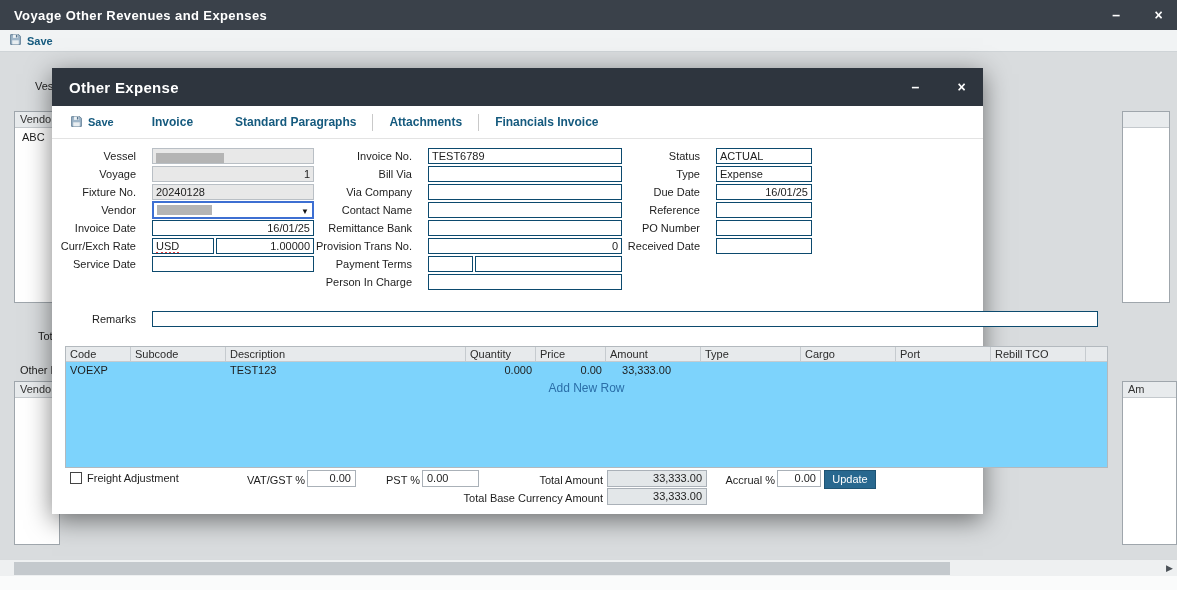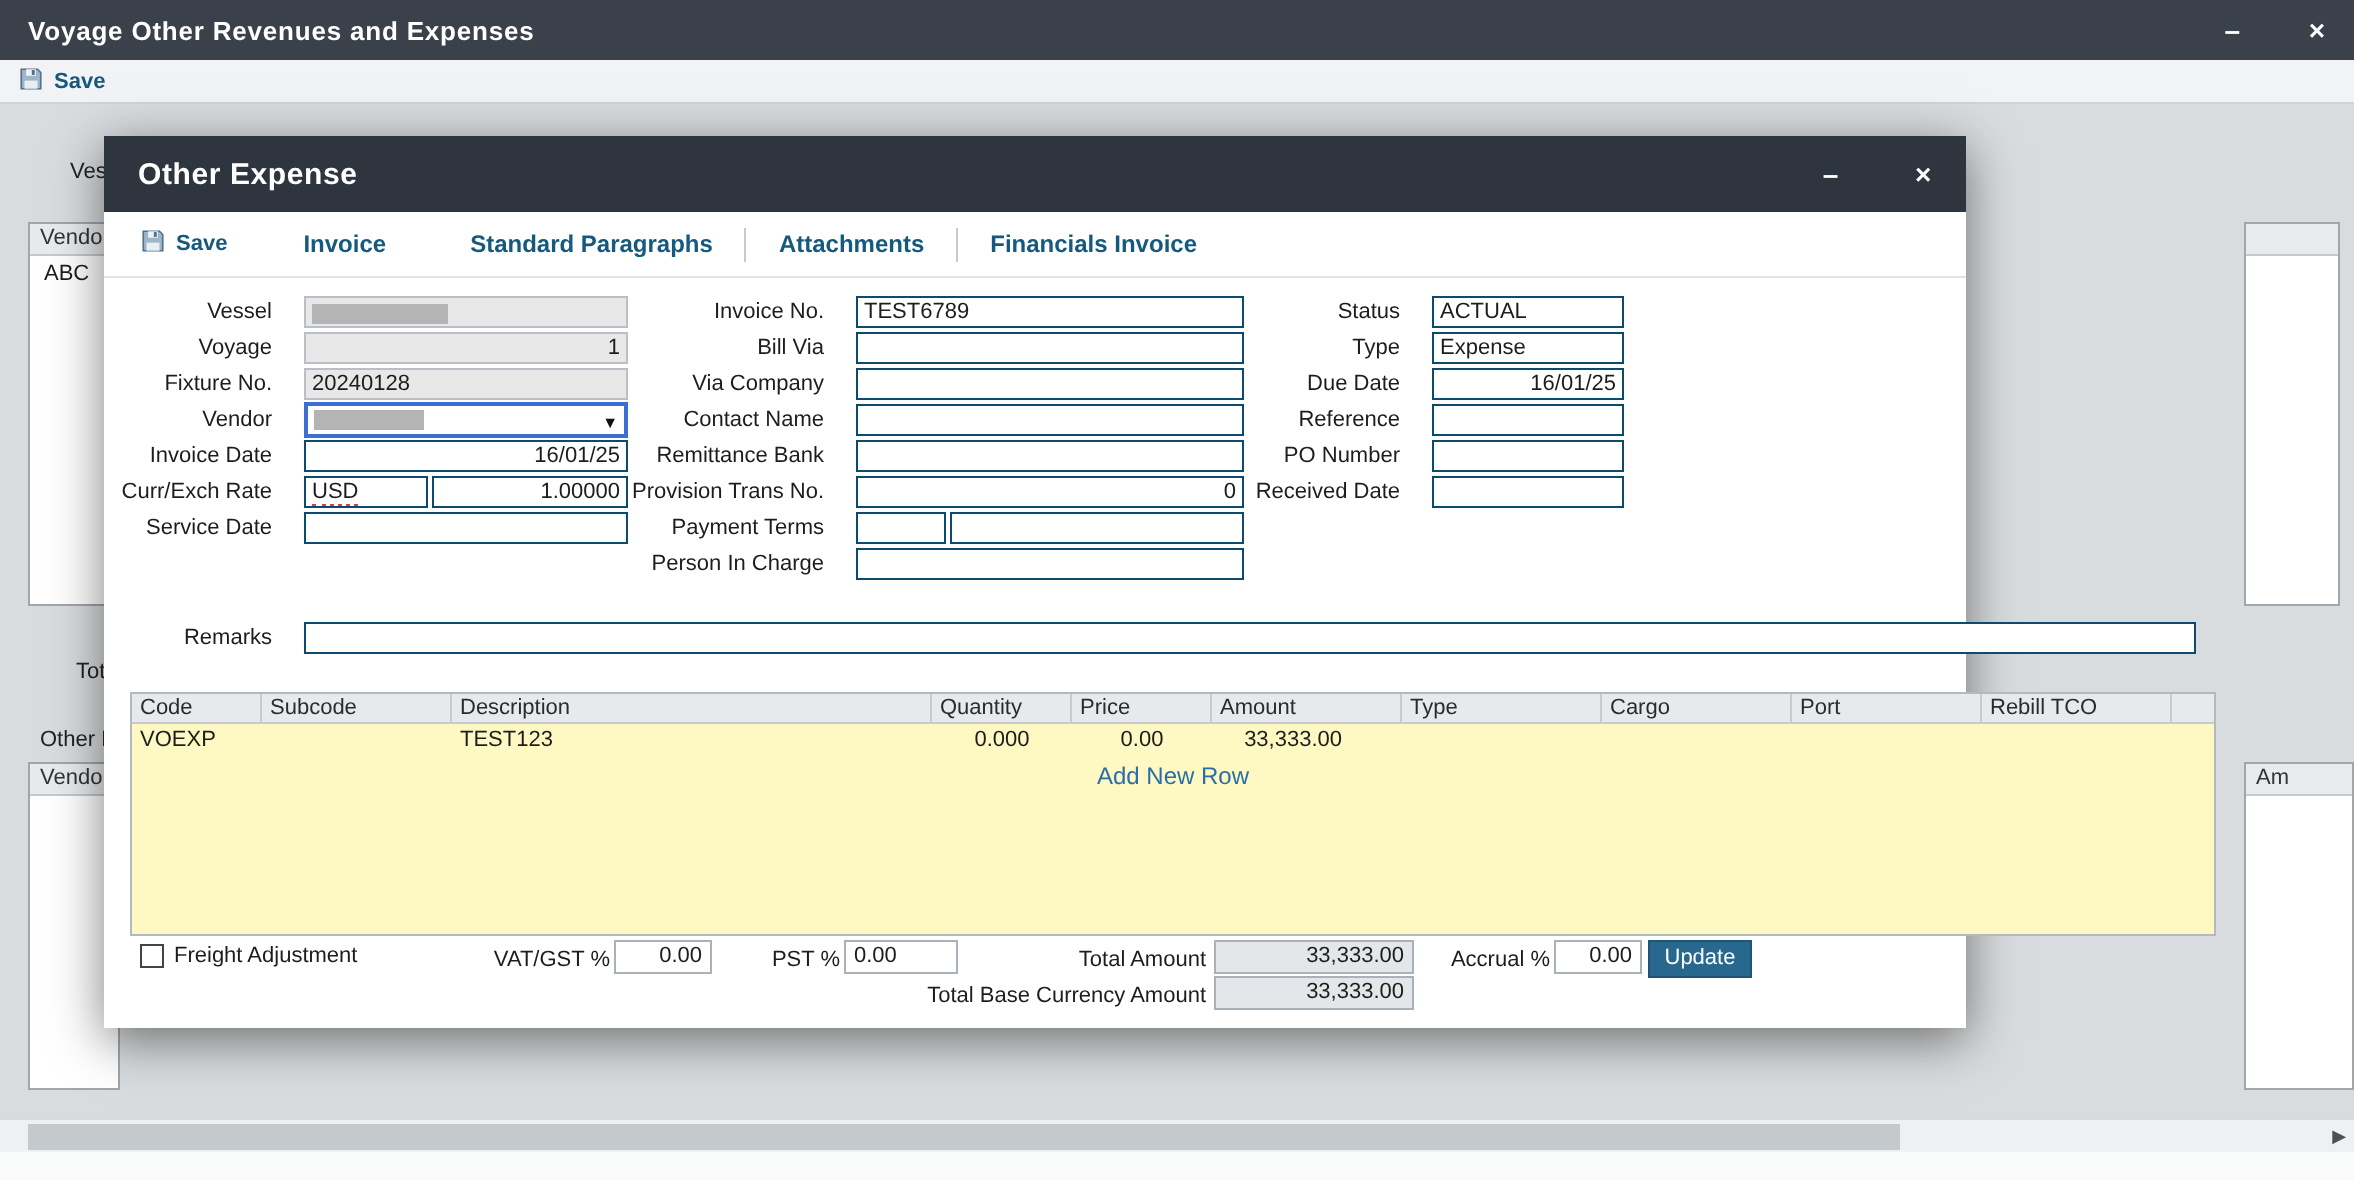--- a/index.html
+++ b/index.html
@@ -39,27 +39,27 @@
   .fill{flex:1}
   .ro{background:#e8e8e8;border-color:#b9bfc5}
   .ta-r{text-align:right}
   .redact{display:inline-block;background:#b4b4b4;height:10px;vertical-align:middle}
   .vendorbox{flex:1;height:18px;border:2px solid #3d6fd2;background:#fff;display:flex;align-items:center;padding:0 3px;position:relative}
   .ddarrow{position:absolute;right:3px;top:4px;font-size:8px;color:#111}
   .misspell{border-bottom:2px dotted #e03e3e}
   .remarksrow{position:absolute;left:4px;top:242px;width:1042px}
 
   
-  .grid{position:absolute;left:13px;top:278px;width:1043px;height:122px;border:1px solid #b3b9be;background:#fef9c3}
+  .grid{position:absolute;left:13px;top:278px;width:1043px;height:122px;border:1px solid #b3b9be;background:#7dd3fc}
   .ghead{display:flex;height:15px;background:#e7eaec;border-bottom:1px solid #c6cbcf}
   .gh{border-right:1px solid #c6cbcf;padding:1px 4px;overflow:hidden;white-space:nowrap;color:#2b2b2b}
   .grow{display:flex;height:17px}
   .gd{padding:2px 4px;overflow:hidden;white-space:nowrap}
   .c0{width:65px}.c1{width:95px}.c2{width:240px}.c3{width:70px}.c4{width:70px}.c5{width:95px}.c6{width:100px}.c7{width:95px}.c8{width:95px}.c9{width:95px}.cf{flex:1;border-right:none}
-  .num{text-align:center}
+  .num{text-align:right}
   .amt{text-align:right;padding-right:30px}
   .addrow{text-align:center;color:#2a6ea8;font-size:12px;margin-top:2px;cursor:pointer}
 
   
   .ftl{position:absolute;text-align:right;white-space:nowrap}
   .ftf{position:absolute;height:17px;border:1px solid #aab1b8;background:#fff;padding:0 4px;line-height:15px;overflow:hidden}
   .ftro{background:#e3e7e9;text-align:right}
   .chkwrap{position:absolute;left:18px;top:404px;display:flex;align-items:center;gap:5px;cursor:pointer}
   .chk{width:12px;height:12px;border:1px solid #444;background:#fff}
   .updbtn{position:absolute;left:772px;top:402px;width:52px;height:19px;background:#28688f;border:1px solid #1e5474;color:#fff;text-align:center;line-height:17px;font-size:11px;cursor:pointer}

